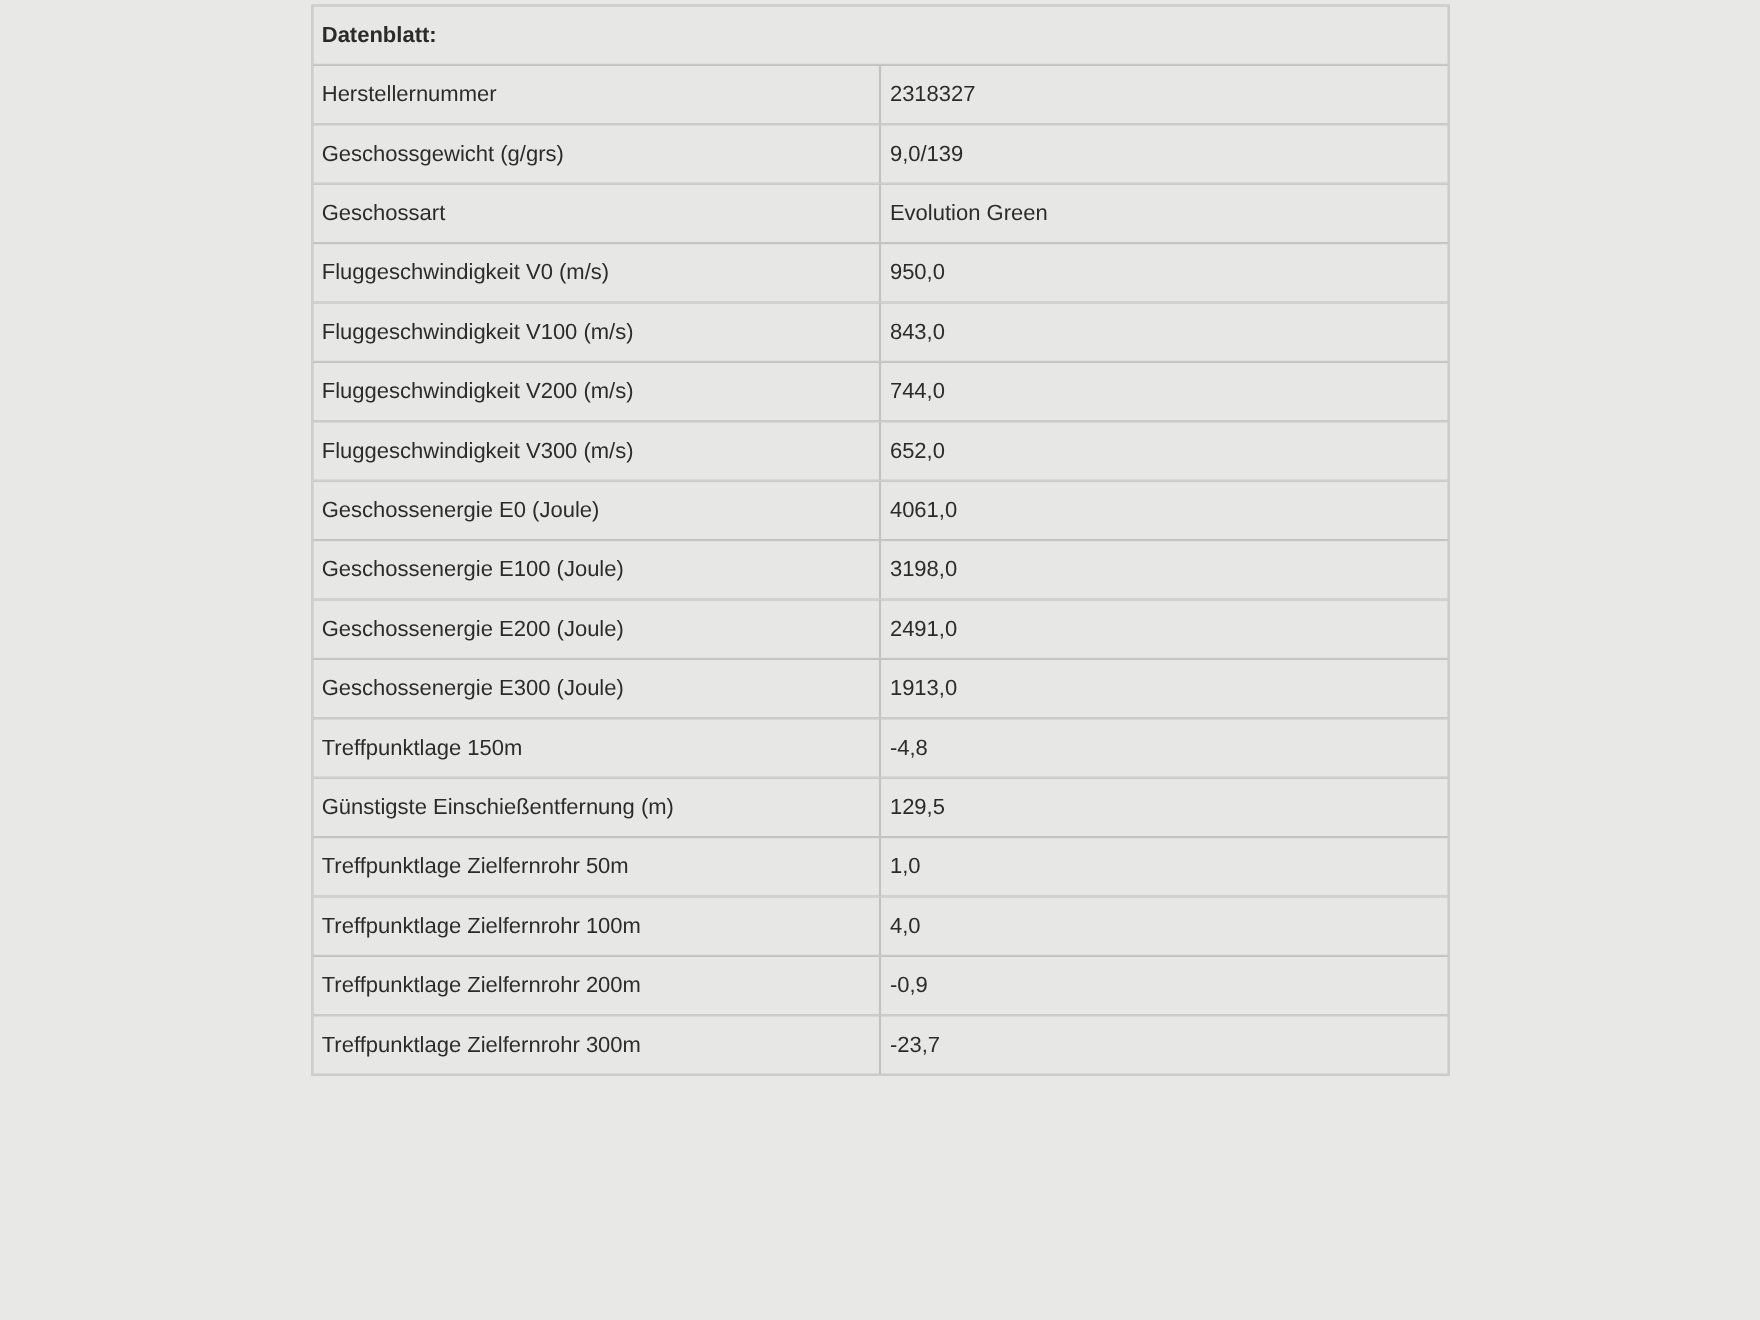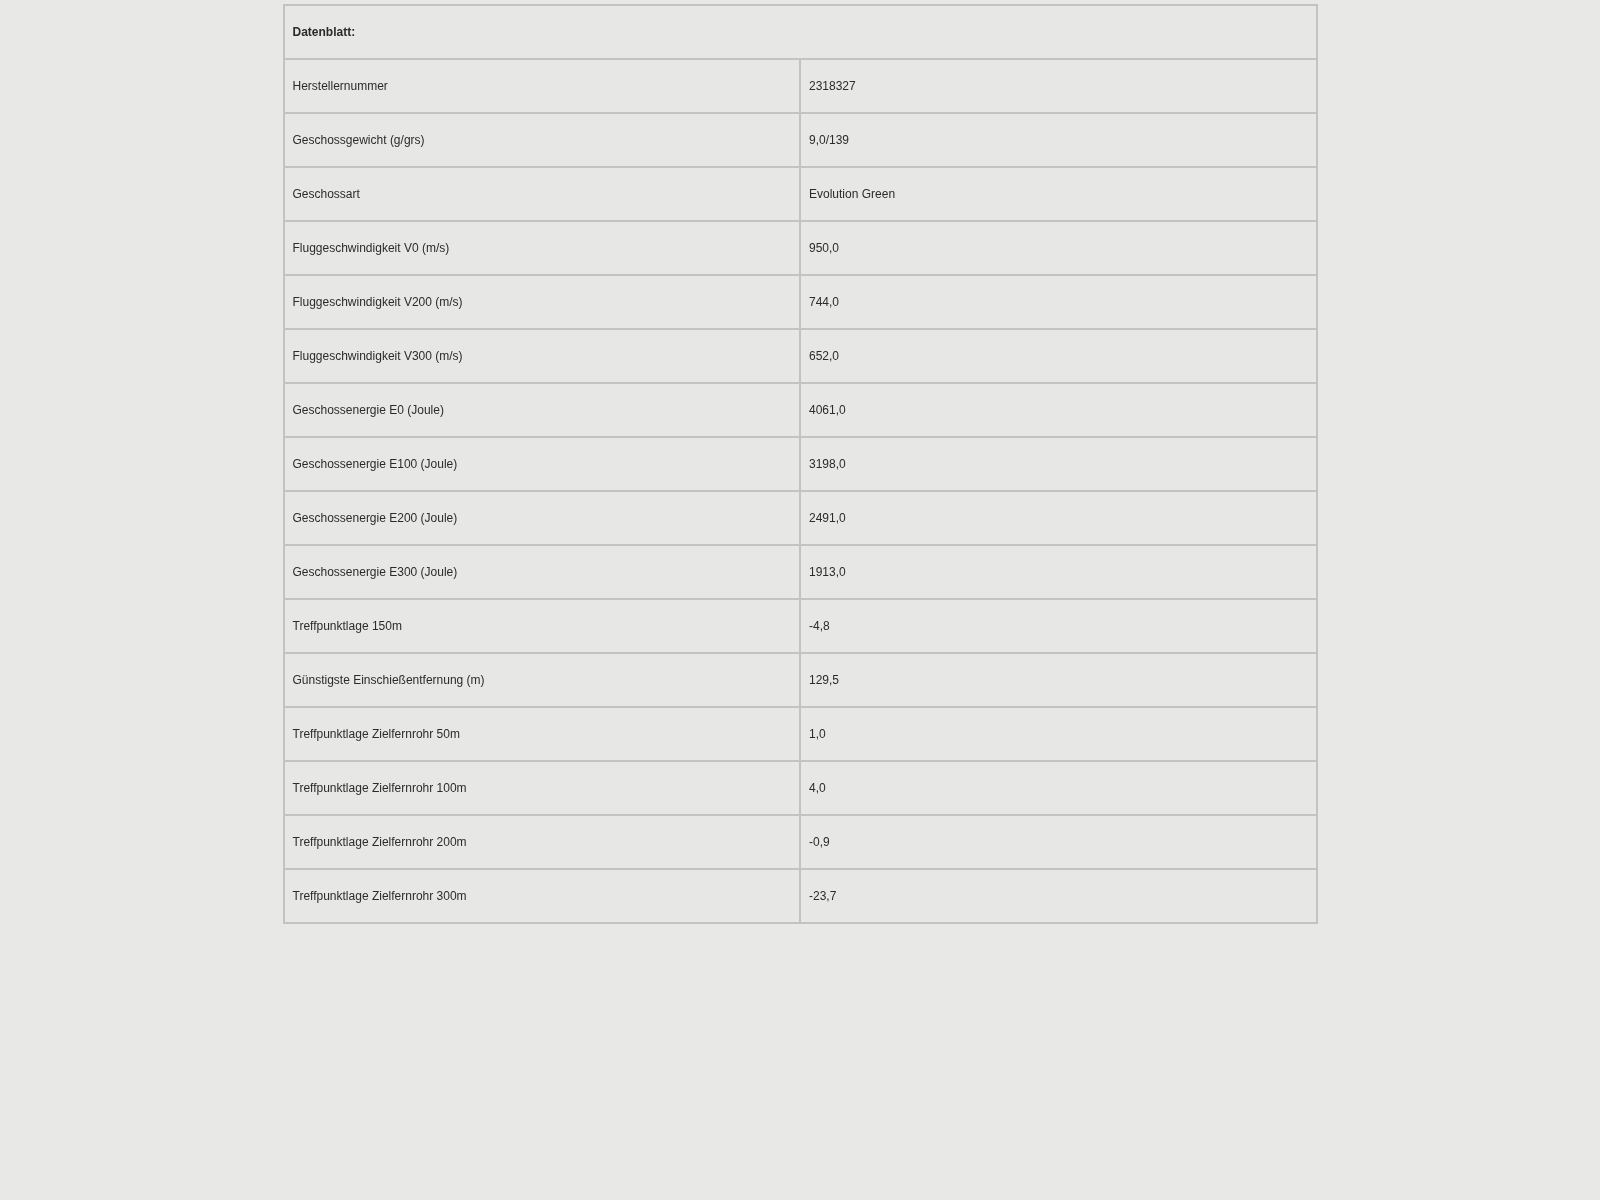--- a/index.html
+++ b/index.html
@@ -26,21 +26,21 @@
     border-spacing: 0;
     border: 1px solid var(--border-color);
     table-layout: fixed;
   }
   table.datasheet-table th,
   table.datasheet-table td {
     border: 1px solid var(--border-color);
     background: var(--cell-bg);
     height: 52px;
     padding: 0 10px 0 8px;
-    font-size: 12px;
+    font-size: 20px;
     color: var(--text-color);
     text-align: left;
     vertical-align: middle;
     font-weight: 400;
     white-space: nowrap;
     overflow: hidden;
   }
   table.datasheet-table th.title-cell {
     font-weight: 700;
   }
@@ -64,20 +64,24 @@
           <td class="label-cell">Geschossgewicht (g/grs)</td>
           <td class="value-cell">9,0/139</td>
         </tr>
         <tr>
           <td class="label-cell">Geschossart</td>
           <td class="value-cell">Evolution Green</td>
         </tr>
         <tr>
           <td class="label-cell">Fluggeschwindigkeit V0 (m/s)</td>
           <td class="value-cell">950,0</td>
+        </tr>
+        <tr>
+          <td class="label-cell">Fluggeschwindigkeit V100 (m/s)</td>
+          <td class="value-cell">843,0</td>
         </tr>
         <tr>
           <td class="label-cell">Fluggeschwindigkeit V200 (m/s)</td>
           <td class="value-cell">744,0</td>
         </tr>
         <tr>
           <td class="label-cell">Fluggeschwindigkeit V300 (m/s)</td>
           <td class="value-cell">652,0</td>
         </tr>
         <tr>

